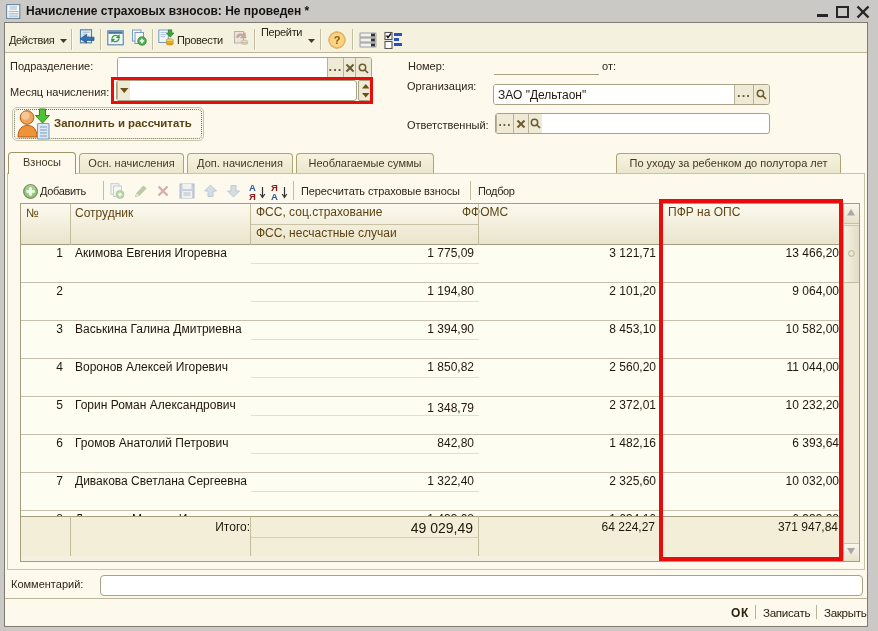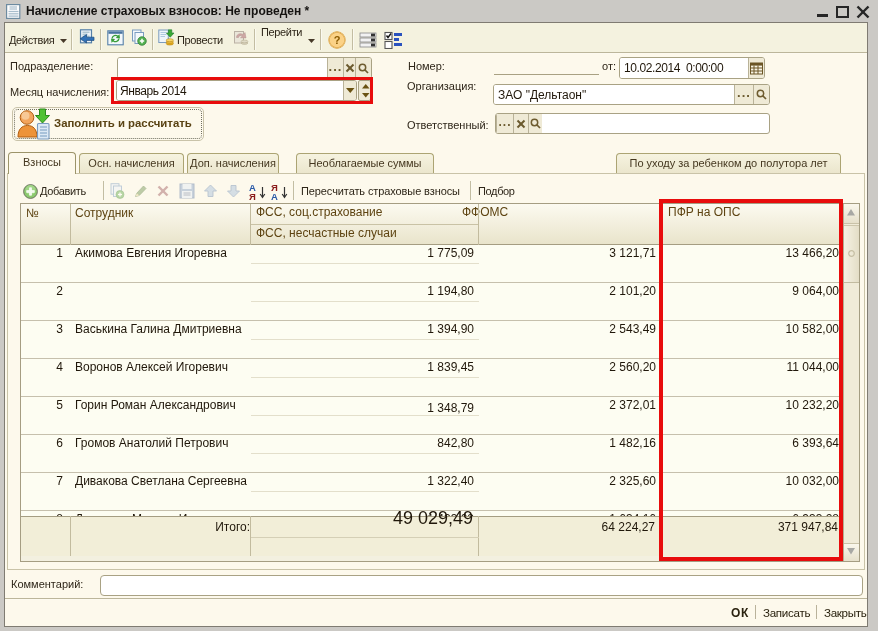--- a/index.html
+++ b/index.html
@@ -157,21 +157,20 @@
   <div class="fbtn" style="width:16px">
         <svg width="11" height="11" viewBox="0 0 11 11">
           <circle cx="4.5" cy="4.5" r="3.2" fill="none" stroke="#6e5c30" stroke-width="1.5"></circle>
           <line x1="7" y1="7" x2="10" y2="10" stroke="#6e5c30" stroke-width="1.7"></line>
         </svg>
       </div>
 </div>
 
 <div class="a lbl" style="left:10px;top:86px">Месяц начисления:</div>
 <div class="a btnrow" style="left:116px;top:80px;width:241px;height:21px">
-  <div style="flex:1;background:#fff;padding:3px 0 0 3px;letter-spacing:-0.45px">Январь 2014</div>
   <div class="fbtn" style="width:13px">
         <svg width="9" height="6">
           <polygon points="0,0 8.5,0 4.25,5" fill="#6a5212"></polygon>
         </svg>
       </div>
 </div>
 <div class="a" style="left:358px;top:80px;width:13px;height:21px;border:1px solid #a9a284;border-radius:2px;background:#efead6">
   <svg class="a" style="left:2.5px;top:3px" width="8" height="5">
         <polygon points="0,4.5 7.5,4.5 3.75,0" fill="#6a5212"></polygon>
       </svg>
@@ -195,35 +194,20 @@
         <line x1="24" y1="22" x2="31" y2="22"></line>
         <line x1="24" y1="25" x2="31" y2="25"></line>
         <line x1="24" y1="28" x2="31" y2="28"></line>
       </g>
     </svg>
 <div class="a" style="left:54px;top:117px;font-weight:bold;font-size:11.4px;color:#5a4314">Заполнить и рассчитать</div>
 
 <div class="a lbl" style="left:408px;top:60px">Номер:</div>
 <div class="a" style="left:494px;top:74px;width:105px;height:1px;background:#a9a183"></div>
 <div class="a lbl" style="left:602px;top:60px">от:</div>
-<div class="a btnrow" style="left:619px;top:57px;width:146px;height:22px">
-  <div style="flex:1;background:#fff;padding:3px 0 0 4px;letter-spacing:-0.4px">10.02.2014&nbsp; 0:00:00</div>
-  <div class="fbtn" style="width:16px">
-        <svg width="13" height="13" viewBox="0 0 13 13">
-          <rect x="0.5" y="1" width="12" height="11" fill="#f8f4e4" stroke="#6b5525" stroke-width="1"></rect>
-          <rect x="0.5" y="1" width="12" height="2.6" fill="#6b5525"></rect>
-          <g stroke="#6b5525" stroke-width="1">
-            <line x1="0.5" y1="6" x2="12.5" y2="6"></line>
-            <line x1="0.5" y1="9" x2="12.5" y2="9"></line>
-            <line x1="4" y1="3.5" x2="4" y2="12"></line>
-            <line x1="8" y1="3.5" x2="8" y2="12"></line>
-          </g>
-        </svg>
-      </div>
-</div>
 
 <div class="a lbl" style="left:407px;top:80px">Организация:</div>
 <div class="a btnrow" style="left:493px;top:84px;width:277px;height:21px">
   <div style="flex:1;background:#fff;padding:3px 0 0 4px">ЗАО "Дельтаон"</div>
   <div class="fbtn" style="width:19px;font-weight:bold;letter-spacing:1px;padding-bottom:4px">...</div>
   <div class="fbtn" style="width:16px">
         <svg width="11" height="11" viewBox="0 0 11 11">
           <circle cx="4.5" cy="4.5" r="3.2" fill="none" stroke="#6e5c30" stroke-width="1.5"></circle>
           <line x1="7" y1="7" x2="10" y2="10" stroke="#6e5c30" stroke-width="1.7"></line>
         </svg>
@@ -244,21 +228,21 @@
   <div class="fbtn" style="width:14px">
         <svg width="11" height="11" viewBox="0 0 11 11">
           <circle cx="4.5" cy="4.5" r="3.2" fill="none" stroke="#6e5c30" stroke-width="1.5"></circle>
           <line x1="7" y1="7" x2="10" y2="10" stroke="#6e5c30" stroke-width="1.7"></line>
         </svg>
       </div>
 </div>
 
 <div class="a" style="left:7px;top:173px;width:858px;height:397px;border:1px solid #c9c3a8;background:#fdf9ec"></div>
 <div class="a tab" style="left:79px;width:105px">Осн. начисления</div>
-<div class="a tab" style="left:187px;width:92px">Доп. начисления</div>
+<div class="a tab" style="left:187px;width:106px">Доп. начисления</div>
 <div class="a tab" style="left:296px;width:138px">Необлагаемые суммы</div>
 <div class="a tab" style="left:616px;width:225px">По уходу за ребенком до полутора лет</div>
 <div class="a tab tabact" style="left:8px;width:68px">Взносы</div>
 
 <svg class="a" style="left:23px;top:184px" width="15" height="15" viewBox="0 0 15 15">
       <circle cx="7.5" cy="7.5" r="6.9" fill="#8cc96e" stroke="#6a6a60" stroke-width="0.9"></circle>
       <circle cx="7.5" cy="6" r="5" fill="#a6d88c" opacity=".8"></circle>
       <path d="M7.5 3.4 L7.5 11.6 M3.4 7.5 L11.6 7.5" stroke="#fff" stroke-width="2.6"></path>
       <path d="M7.5 3.8 L7.5 11.2 M3.8 7.5 L11.2 7.5" stroke="#f4fbef" stroke-width="1.4"></path>
     </svg>
@@ -349,29 +333,29 @@
 <div class="a num" style="left:320px;top:1px;width:133px">1 194,80</div>
 <div class="a num" style="left:500px;top:1px;width:135px">2 101,20</div>
 <div class="a num" style="left:680px;top:1px;width:138px">9 064,00</div>
 <div class="a" style="left:230px;top:18px;width:228px;height:1px;background:#e3dfcb"></div>
 <div class="a" style="left:0;top:37px;width:822px;height:1px;background:#c6c0ad"></div>
 </div>
 <div class="a" style="left:21px;top:321px;width:822px;height:38px;overflow:hidden;background:#fdfdf2;font-size:12px">
 <div class="a num" style="left:0;top:1px;width:42px">3</div>
 <div class="a" style="left:54px;top:1px">Васькина Галина Дмитриевна</div>
 <div class="a num" style="left:320px;top:1px;width:133px">1 394,90</div>
-<div class="a num" style="left:500px;top:1px;width:135px">2 543,49</div>
+<div class="a num" style="left:500px;top:1px;width:135px">8 453,10</div>
 <div class="a num" style="left:680px;top:1px;width:138px">10 582,00</div>
 <div class="a" style="left:230px;top:18px;width:228px;height:1px;background:#e3dfcb"></div>
 <div class="a" style="left:0;top:37px;width:822px;height:1px;background:#c6c0ad"></div>
 </div>
 <div class="a" style="left:21px;top:359px;width:822px;height:38px;overflow:hidden;background:#fdfdf2;font-size:12px">
 <div class="a num" style="left:0;top:1px;width:42px">4</div>
 <div class="a" style="left:54px;top:1px">Воронов Алексей Игоревич</div>
-<div class="a num" style="left:320px;top:1px;width:133px">1 839,45</div>
+<div class="a num" style="left:320px;top:1px;width:133px">1 850,82</div>
 <div class="a num" style="left:500px;top:1px;width:135px">2 560,20</div>
 <div class="a num" style="left:680px;top:1px;width:138px">11 044,00</div>
 <div class="a" style="left:230px;top:18px;width:228px;height:1px;background:#e3dfcb"></div>
 <div class="a" style="left:0;top:37px;width:822px;height:1px;background:#c6c0ad"></div>
 </div>
 <div class="a" style="left:21px;top:397px;width:822px;height:38px;overflow:hidden;background:#fdfdf2;font-size:12px">
 <div class="a num" style="left:0;top:1px;width:42px">5</div>
 <div class="a" style="left:54px;top:1px">Горин Роман Александрович</div>
 <div class="a num" style="left:320px;top:4px;width:133px">1 348,79</div>
 <div class="a num" style="left:500px;top:1px;width:135px">2 372,01</div>
@@ -406,21 +390,21 @@
 <div class="a" style="left:230px;top:18px;width:228px;height:1px;background:#e3dfcb"></div>
 </div>
 
 <div class="a" style="left:21px;top:516px;width:822px;height:40px;background:#f2eed8;border-top:1px solid #a59d82"></div>
 <div class="a" style="left:70px;top:516px;width:1px;height:40px;background:#c2bb9e"></div>
 <div class="a" style="left:250px;top:516px;width:1px;height:40px;background:#c2bb9e"></div>
 <div class="a" style="left:478px;top:516px;width:1px;height:40px;background:#c2bb9e"></div>
 <div class="a" style="left:660px;top:516px;width:1px;height:40px;background:#c2bb9e"></div>
 <div class="a" style="left:251px;top:537px;width:228px;height:1px;background:#d5cfb6"></div>
 <div class="a num" style="left:145px;top:520px;width:105px;font-size:12px">Итого:</div>
-<div class="a num" style="left:340px;top:508px;width:133px;font-size:18px">49 029,49</div>
+<div class="a num" style="left:340px;top:520px;width:133px;font-size:14px">49 029,49</div>
 <div class="a num" style="left:520px;top:520px;width:135px;font-size:12px">64 224,27</div>
 <div class="a num" style="left:700px;top:520px;width:138px;font-size:12px">371 947,84</div>
 
 <div class="a" style="left:844px;top:204px;width:15px;height:357px;background:#f0ebd8"></div>
 <div class="a" style="left:844px;top:204px;width:15px;height:20px;background:linear-gradient(#faf7ec,#e6e0cb);border-bottom:1px solid #c9c2a8"></div>
 <svg class="a" style="left:847px;top:209px" width="9" height="7">
       <polygon points="0,6.5 8,6.5 4,0" fill="#a8a8a4"></polygon>
     </svg>
 <div class="a" style="left:844px;top:225px;width:15px;height:58px;background:linear-gradient(90deg,#f6f2e4,#e3ddc6);border-top:1px solid #cdc6ac;border-bottom:1px solid #c2bba0"></div>
 <svg class="a" style="left:848px;top:250px" width="7" height="7">

